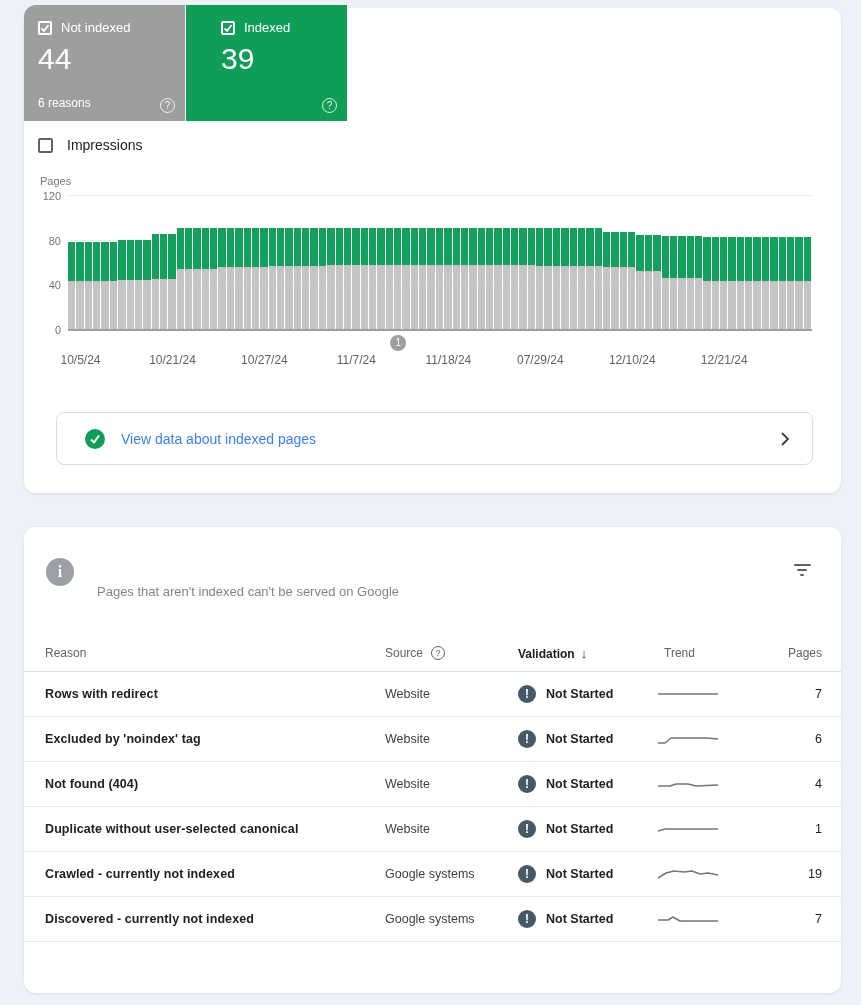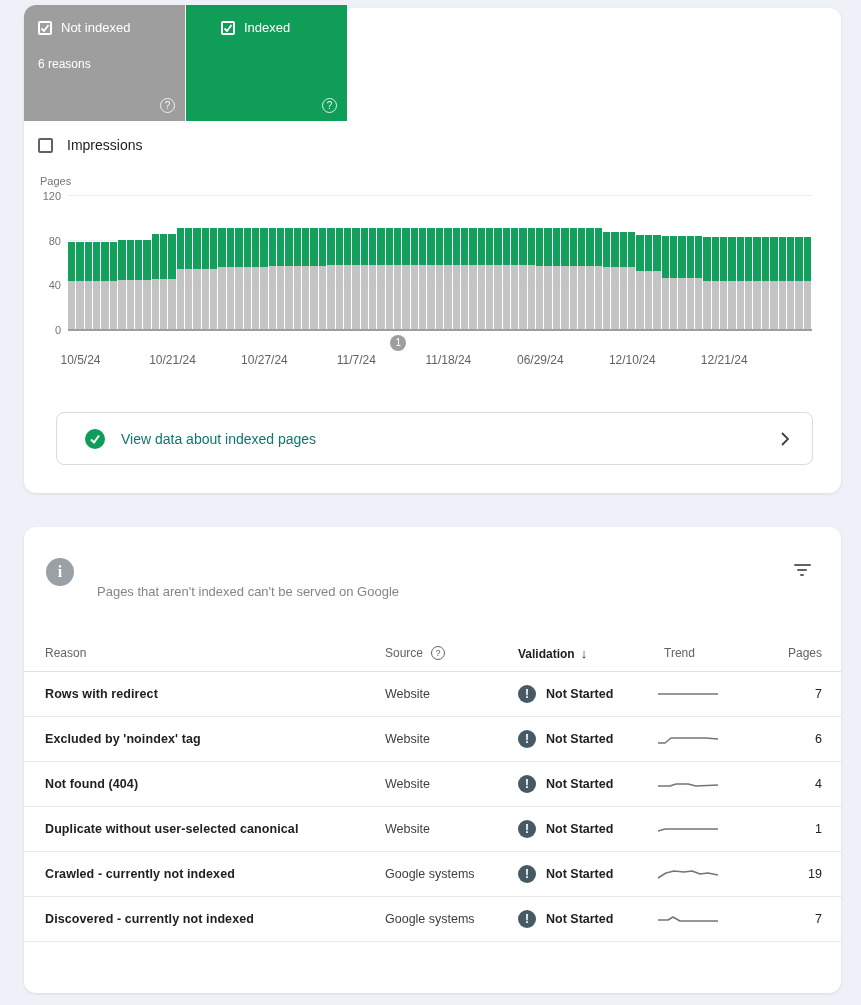--- a/index.html
+++ b/index.html
@@ -70,21 +70,21 @@
   #view-data-btn {
     position:absolute; left:32px; right:28px; top:404px; height:53px;
     border:1px solid #dadce0; border-radius:8px;
     display:flex; align-items:center; gap:16px; padding:0 22px 0 28px;
     cursor:pointer; background:#fff;
   }
   .check-circle {
     width:20px; height:20px; border-radius:50%; flex:none;
     display:flex; align-items:center; justify-content:center;
   }
-  #view-data-label { font-size:14px; color:#0f766e; flex:1; }
+  #view-data-label { font-size:14px; color:#3b82f6; flex:1; }
 
   
   #info-badge {
     position:absolute; left:22px; top:31px; width:28px; height:28px; border-radius:50%;
     background:#9aa0a6; color:#fff; font-size:16px; font-weight:bold;
     display:flex; align-items:center; justify-content:center;
     font-family:"Liberation Serif","DejaVu Serif",serif;
   }
   #panel-title { position:absolute; left:73px; top:28px; font-size:19px; color:#202124; }
   #panel-subtitle { position:absolute; left:73px; top:57px; font-size:13px; color:#80868b; }
@@ -140,33 +140,35 @@
 
   <div class="chip" id="chip-notindexed" style="background: rgb(158, 158, 158);">
     <div class="chip-head">
       <span class="cbx">
         <svg width="10" height="10" viewBox="0 0 10 10">
           <polyline points="1.5,5.5 4,8 8.5,2" fill="none" stroke="#ffffff" stroke-width="1.8"></polyline>
         </svg>
       </span>
       <span>Not indexed</span>
     </div>
+    <div class="chip-count">44</div>
     <div class="chip-sub">6 reasons</div>
     <span class="help-badge">?</span>
   </div>
 
   <div class="chip" id="chip-indexed" style="background: rgb(15, 157, 88);">
     <div class="chip-head">
       <span class="cbx">
         <svg width="10" height="10" viewBox="0 0 10 10">
           <polyline points="1.5,5.5 4,8 8.5,2" fill="none" stroke="#ffffff" stroke-width="1.8"></polyline>
         </svg>
       </span>
       <span>Indexed</span>
     </div>
+    <div class="chip-count">39</div>
     <span class="help-badge">?</span>
   </div>
 
   <div id="impressions-row">
     <span class="cbx-empty"></span>
     <span id="impressions-label">Impressions</span>
   </div>
 
   <div id="chart-ylabel">Pages</div>
   <div id="chart">
@@ -354,21 +356,21 @@
       <div class="bar-seg" style="left: 718.921px; width: 7.35955px; bottom: 49.1333px; height: 43.55px; background: rgb(18, 160, 92);"></div>
       <div class="bar-seg" style="left: 727.281px; width: 7.35955px; bottom: 0px; height: 49.1333px; background: rgb(196, 196, 196);"></div>
       <div class="bar-seg" style="left: 727.281px; width: 7.35955px; bottom: 49.1333px; height: 43.55px; background: rgb(18, 160, 92);"></div>
       <div class="bar-seg" style="left: 735.64px; width: 7.35955px; bottom: 0px; height: 49.1333px; background: rgb(196, 196, 196);"></div>
       <div class="bar-seg" style="left: 735.64px; width: 7.35955px; bottom: 49.1333px; height: 43.55px; background: rgb(18, 160, 92);"></div>
       <span class="xtick" style="left: 12.5393px;">10/5/24</span>
       <span class="xtick" style="left: 104.494px;">10/21/24</span>
       <span class="xtick" style="left: 196.449px;">10/27/24</span>
       <span class="xtick" style="left: 288.404px;">11/7/24</span>
       <span class="xtick" style="left: 380.36px;">11/18/24</span>
-      <span class="xtick" style="left: 472.315px;">06/29/24</span>
+      <span class="xtick" style="left: 472.315px;">07/29/24</span>
       <span class="xtick" style="left: 564.27px;">12/10/24</span>
       <span class="xtick" style="left: 656.225px;">12/21/24</span>
       <div id="chart-annotation" style="left: 322.202px;">1</div>
     </div>
 
   <div id="view-data-btn">
     <span class="check-circle" style="background: rgb(15, 157, 88);">
       <svg width="12" height="12" viewBox="0 0 12 12">
         <polyline points="2,6.5 5,9.5 10,2.5" fill="none" stroke="#ffffff" stroke-width="2"></polyline>
       </svg>

